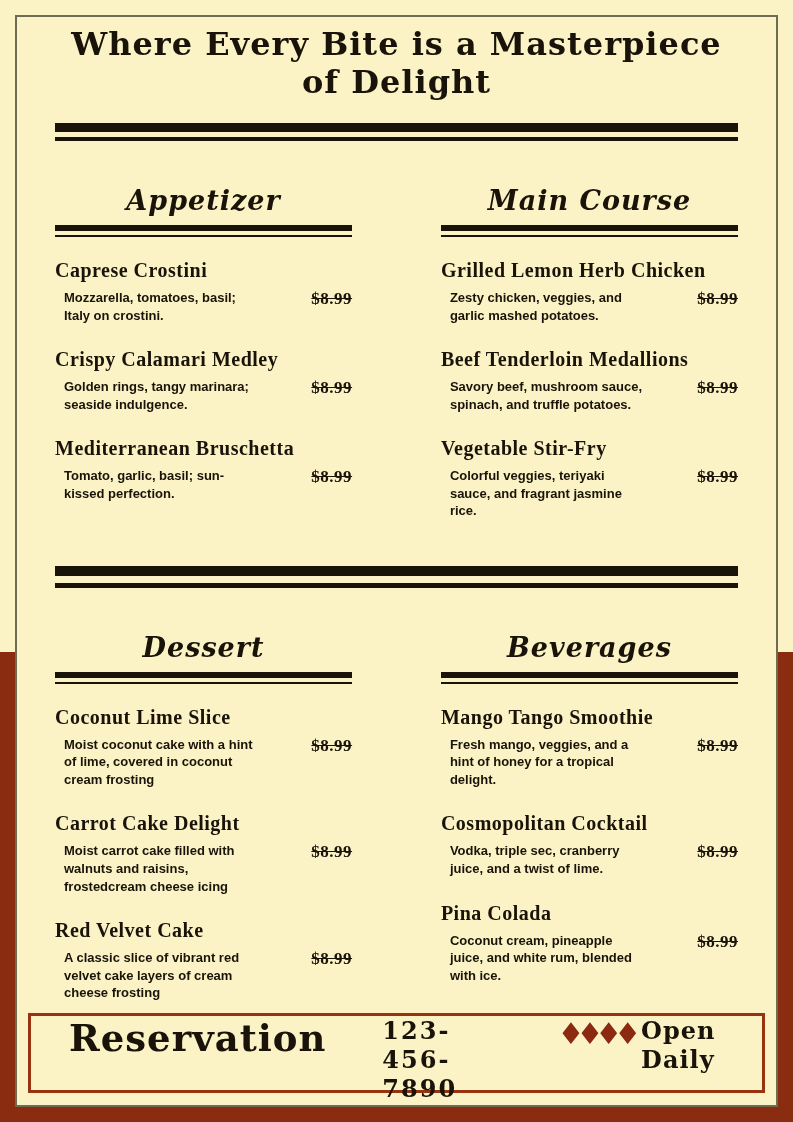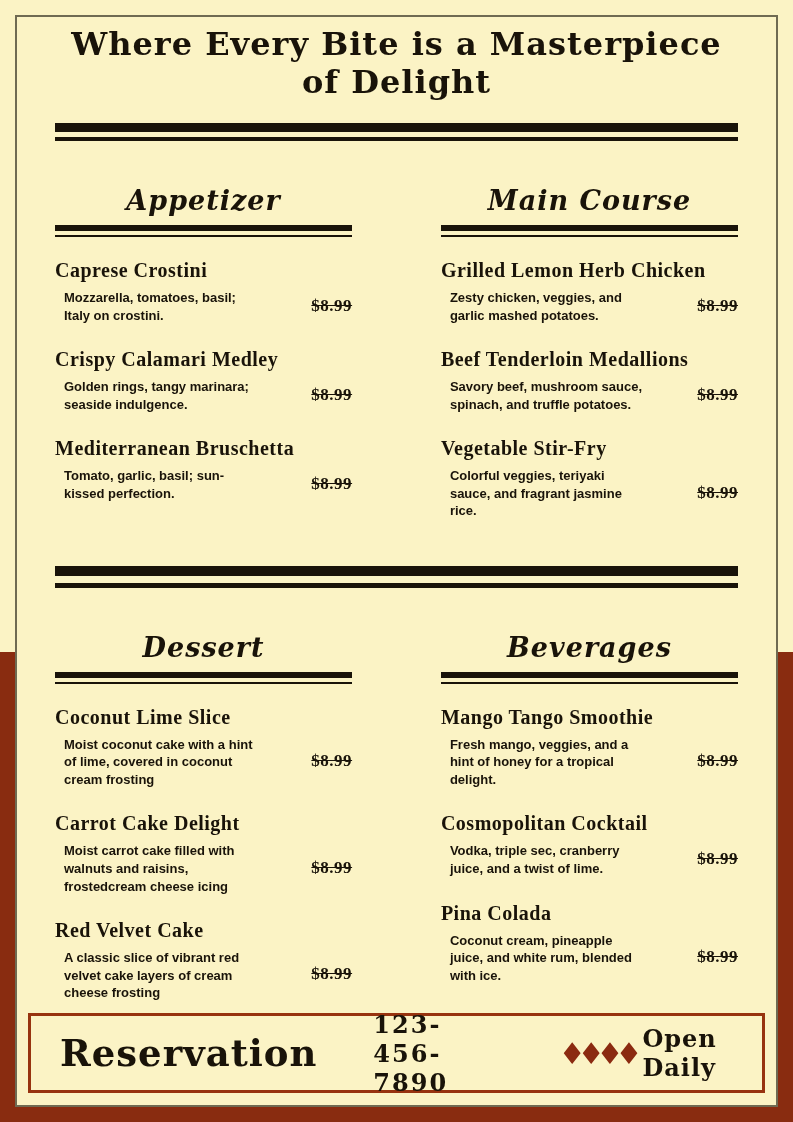--- a/index.html
+++ b/index.html
@@ -32,35 +32,35 @@
 
   .menu-grid { display:flex; justify-content:space-between; }
   .col { width:43.5%; }
   .sec-head { text-align:center; font-size:27px; font-weight:bold; margin-top:44px; letter-spacing:1px;font-style:italic; }
   .sec-rule { margin-top:9px; }
   .sec-rule .a { height:6px; background:#191309; }
   .sec-rule .b { height:2px; background:#191309; margin-top:4px; }
   .items { margin-top:22px; }
   .item + .item { margin-top:24px; }
   .item-name { font-size:20px; font-weight:bold; letter-spacing:0.5px;font-family:Liberation Serif, serif; }
-  .item-row { display:flex; justify-content:space-between; align-items:center; margin-top:7px; }
+  .item-row { display:flex; justify-content:space-between; align-items:flex-start; margin-top:7px; }
   .item-desc {
     width:66%; padding-left:9px;
     font-family:"Liberation Sans", sans-serif; font-weight:700;
     font-size:13px; line-height:1.35;
   }
   .item-price {
     font-family:Liberation Serif, serif; font-weight:700;
     font-size:17px; text-decoration:line-through; padding-bottom:2px; letter-spacing:0.5px;
   }
 
   .footer {
     position:absolute; left:11px; right:11px; bottom:12px; height:80px;
     border:3px solid #97330F; background:#FBF3C5; box-sizing:border-box;
-    display:flex; align-items:center; padding:0 29px;
+    display:flex; padding:0 38px;
   }
   .res-label { font-size:37px; font-weight:bold; letter-spacing:1px; }
   .phone { font-size:24px; font-weight:bold; margin-left:56px; letter-spacing:2px; }
   .diamonds {
     margin-left:64px; color:#8B2A10; font-size:30px; letter-spacing:-8px;
     font-family:"DejaVu Sans", sans-serif; padding-right:8px;
   }
   .open-label { font-size:24px; font-weight:bold; margin-left:auto; letter-spacing:1px; }
 </style>
 </head>

